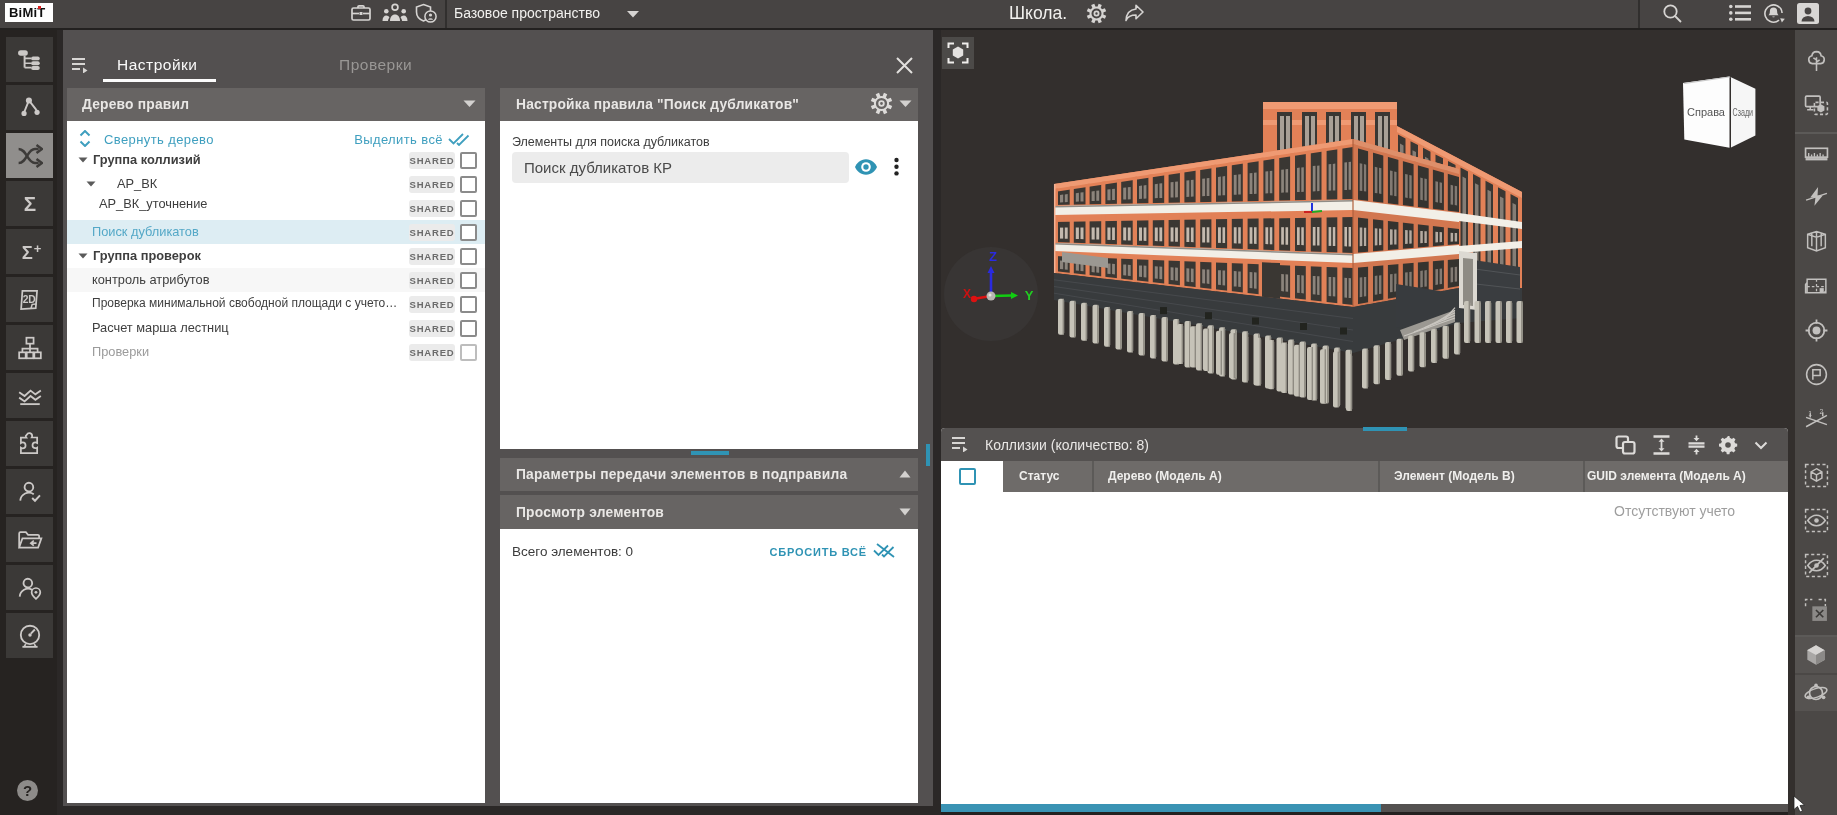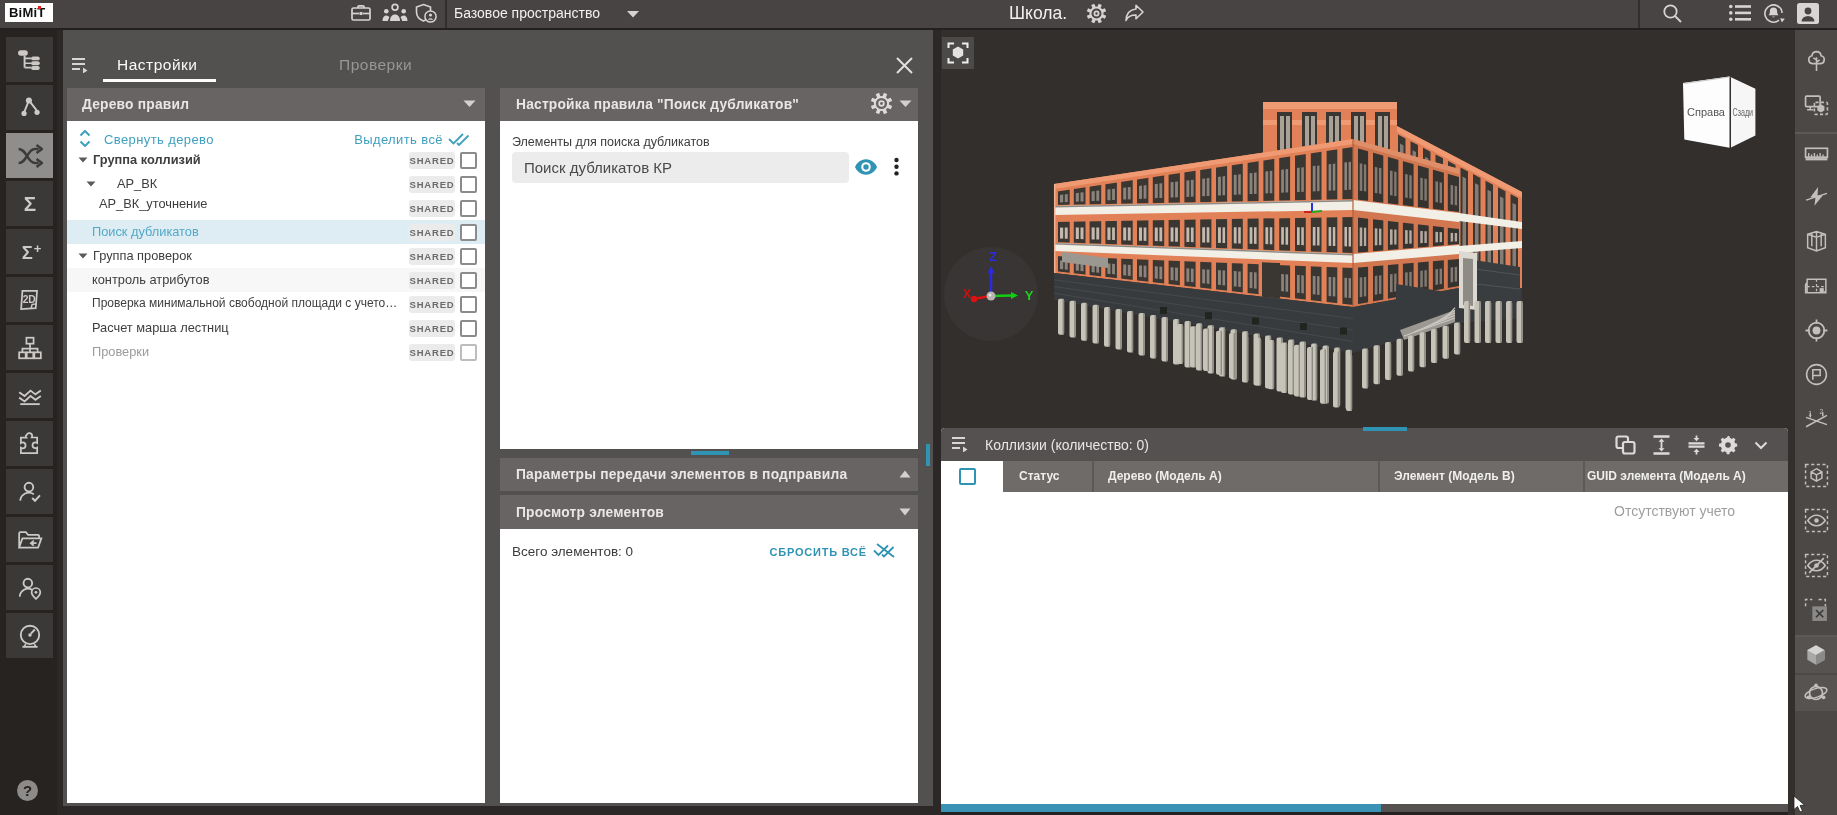--- a/index.html
+++ b/index.html
@@ -206,21 +206,21 @@
 <div class="abs" style="left:99px;top:196px;font-size:12.8px;color:#3e3e3e;font-weight:400;white-space:nowrap;max-width:308px;overflow:hidden;">АР_ВК_уточнение</div>
 <div class="abs" style="left:409px;top:199.5px;width:46px;height:17px;background:#ebebeb;border-radius:3px;color:#6b6b6b;font-size:9.5px;font-weight:700;letter-spacing:0.8px;text-align:center;line-height:17px;">SHARED</div>
 <div class="abs" style="left:460px;top:200px;width:13px;height:13px;border:2px solid #8b8b8b;border-radius:2px;background:#fff;"></div>
 <div class="abs" style="left:67px;top:220px;width:418px;height:24px;background:#ddedf3;"></div>
 <div class="abs" style="left:92px;top:224px;font-size:12.8px;color:#54a8c7;font-weight:400;white-space:nowrap;max-width:308px;overflow:hidden;">Поиск дубликатов</div>
 <div class="abs" style="left:409px;top:223.5px;width:46px;height:17px;background:#ebebeb;border-radius:3px;color:#6b6b6b;font-size:9.5px;font-weight:700;letter-spacing:0.8px;text-align:center;line-height:17px;">SHARED</div>
 <div class="abs" style="left:460px;top:224px;width:13px;height:13px;border:2px solid #8b8b8b;border-radius:2px;background:#fff;"></div>
 <svg class="ic" style="left:78px;top:253px" width="10" height="6" viewBox="0 0 10 6">
       <path d="M0.5 0.5 L5 5.5 L9.5 0.5 Z" fill="#5a5a5a"></path>
     </svg>
-<div class="abs" style="left:93px;top:248px;font-size:12.8px;color:#3e3e3e;font-weight:400;white-space:nowrap;max-width:308px;overflow:hidden;">Группа проверок</div>
+<div class="abs" style="left:93px;top:248px;font-size:12.8px;color:#3e3e3e;font-weight:700;white-space:nowrap;max-width:308px;overflow:hidden;">Группа проверок</div>
 <div class="abs" style="left:409px;top:247.5px;width:46px;height:17px;background:#ebebeb;border-radius:3px;color:#6b6b6b;font-size:9.5px;font-weight:700;letter-spacing:0.8px;text-align:center;line-height:17px;">SHARED</div>
 <div class="abs" style="left:460px;top:248px;width:13px;height:13px;border:2px solid #8b8b8b;border-radius:2px;background:#fff;"></div>
 <div class="abs" style="left:67px;top:268px;width:418px;height:24px;background:#f7f7f7;"></div>
 <div class="abs" style="left:92px;top:272px;font-size:12.8px;color:#3e3e3e;font-weight:400;white-space:nowrap;max-width:308px;overflow:hidden;">контроль атрибутов</div>
 <div class="abs" style="left:409px;top:271.5px;width:46px;height:17px;background:#ebebeb;border-radius:3px;color:#6b6b6b;font-size:9.5px;font-weight:700;letter-spacing:0.8px;text-align:center;line-height:17px;">SHARED</div>
 <div class="abs" style="left:460px;top:272px;width:13px;height:13px;border:2px solid #8b8b8b;border-radius:2px;background:#fff;"></div>
 <div class="abs" style="left:92px;top:296px;font-size:12.0px;color:#3e3e3e;font-weight:400;white-space:nowrap;max-width:308px;overflow:hidden;">Проверка минимальной свободной площади с учето…</div>
 <div class="abs" style="left:409px;top:295.5px;width:46px;height:17px;background:#ebebeb;border-radius:3px;color:#6b6b6b;font-size:9.5px;font-weight:700;letter-spacing:0.8px;text-align:center;line-height:17px;">SHARED</div>
 <div class="abs" style="left:460px;top:296px;width:13px;height:13px;border:2px solid #8b8b8b;border-radius:2px;background:#fff;"></div>
 <div class="abs" style="left:92px;top:320px;font-size:12.8px;color:#3e3e3e;font-weight:400;white-space:nowrap;max-width:308px;overflow:hidden;">Расчет марша лестниц</div>
@@ -685,21 +685,21 @@
 <svg class="ic" style="left:947px;top:42px" width="22" height="22" viewBox="0 0 22 22">
       <path d="M1.5 6 V1.5 H7 M15 1.5 h5.5 V6 M20.5 16 v4.5 H15 M7 20.5 H1.5 V16" stroke="#f0eeec" stroke-width="2" fill="none"></path>
       <path d="M11 4.5 l5.2 3 v6 l-5.2 3 l-5.2 -3 v-6 Z" fill="#e4e2e0"></path>
     </svg>
 <div class="abs" style="left:941px;top:428px;width:847px;height:384px;background:#ffffff;border-radius:4px 4px 0 0;"></div>
 <div class="abs" style="left:941px;top:428px;width:847px;height:33px;background:#545150;border-radius:4px 4px 0 0;"></div>
 <svg class="ic" style="left:951px;top:436px" width="19" height="16" viewBox="0 0 19 16">
       <path d="M1 2 h13 M1 7 h13 M1 12 h8" stroke="#d8d6d4" stroke-width="1.8"></path>
       <path d="M12 10.5 l4.5 3 l-4.5 3 Z" fill="#d8d6d4"></path>
     </svg>
-<div class="abs" style="left:985px;top:437px;font-size:14px;color:#e9e7e5;font-weight:400;white-space:nowrap;">Коллизии (количество: 0)</div>
+<div class="abs" style="left:985px;top:437px;font-size:14px;color:#e9e7e5;font-weight:400;white-space:nowrap;">Коллизии (количество: 8)</div>
 <svg class="ic" style="left:1615px;top:435px" width="21" height="20" viewBox="0 0 21 20">
       <rect x="1.5" y="1.5" width="11.5" height="11.5" rx="2" fill="none" stroke="#dddbd9" stroke-width="2.2"></rect>
       <rect x="8" y="7" width="11.5" height="11.5" rx="2" fill="#545150" stroke="#dddbd9" stroke-width="2.2"></rect>
     </svg>
 <svg class="ic" style="left:1652px;top:435px" width="19" height="20" viewBox="0 0 19 20">
       <path d="M1.5 1.5 h16 M1.5 18.5 h16" stroke="#dddbd9" stroke-width="2.4"></path>
       <line x1="9.5" y1="5.5" x2="9.5" y2="14.5" stroke="#dddbd9" stroke-width="1.8"></line>
       <path d="M9.5 3.4 l-3 3.4 h6 Z" fill="#dddbd9"></path>
       <path d="M9.5 16.6 l-3 -3.4 h6 Z" fill="#dddbd9"></path>
     </svg>

